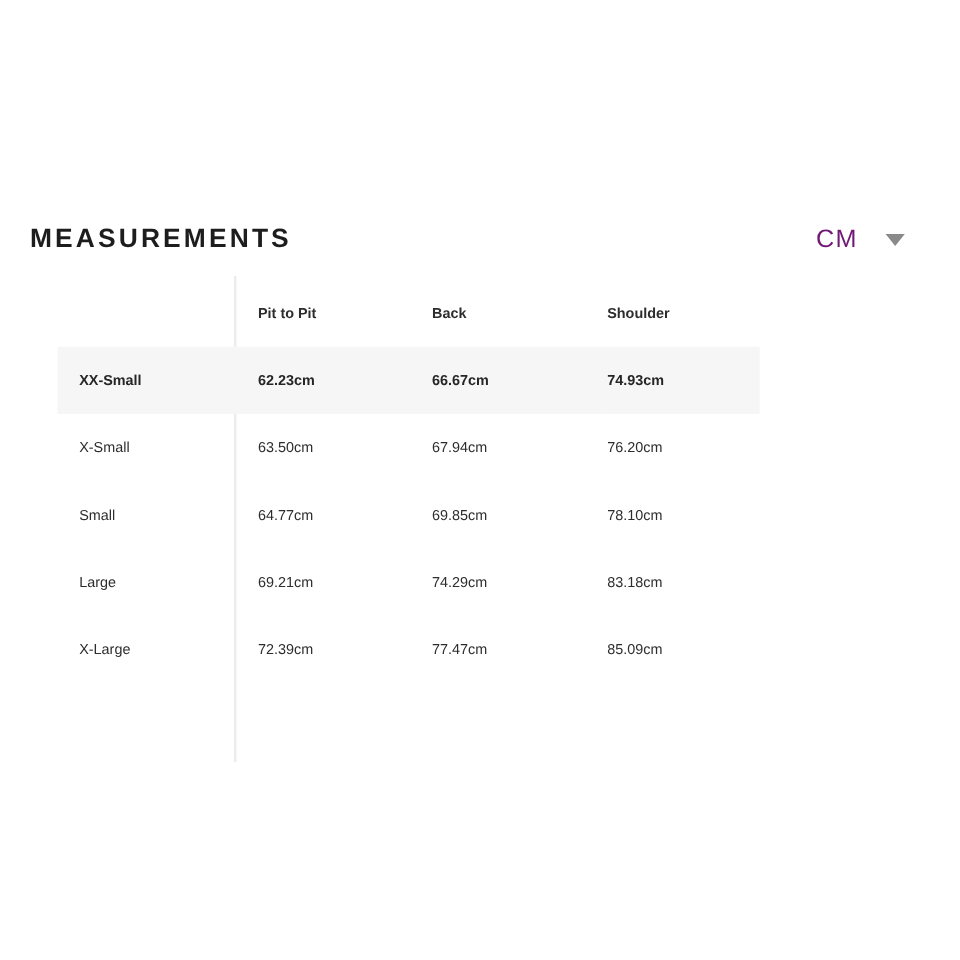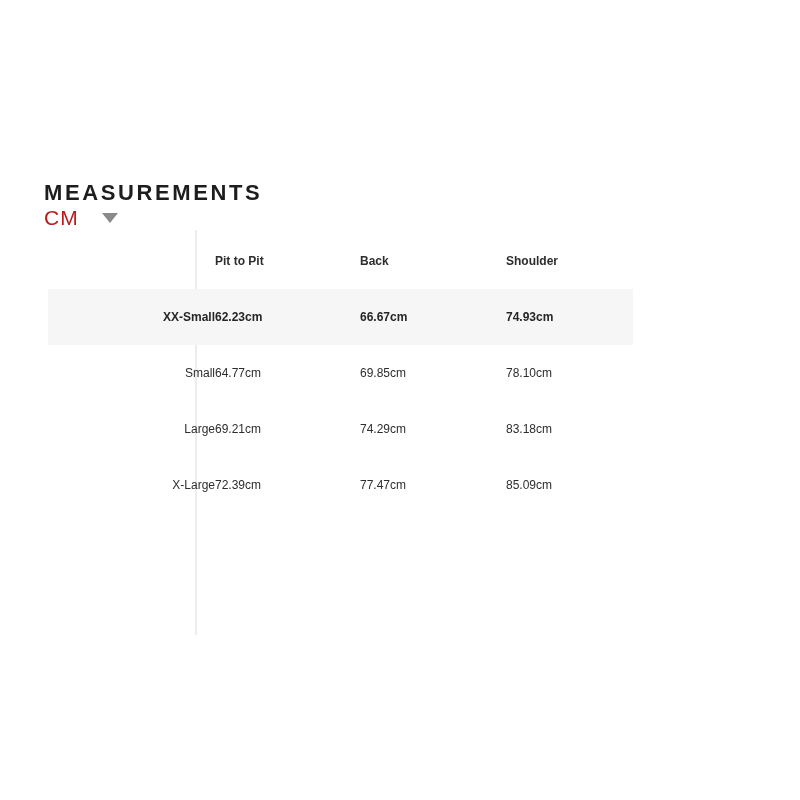--- a/index.html
+++ b/index.html
@@ -12,47 +12,46 @@
     position: relative;
     width: 800px;
     height: 800px;
     background: #ffffff;
     overflow: hidden;
   }
 
   
   .header-row {
     position: absolute;
-    left: 44px;
+    left: 25px;
     top: 180px;
     width: 729px;
     height: 32px;
     display: flex;
     justify-content: space-between;
-    align-items: flex-start;
-    flex-direction: column;
+    align-items: flex-end;
   }
   .section-title {
     font-size: 22px;
     font-weight: 700;
     letter-spacing: 2.6px;
     color: #1d1d1d;
     white-space: nowrap;
   }
   .unit-selector {
     display: flex;
     align-items: center;
     gap: 23px;
     cursor: pointer;
   }
   .unit-value {
     font-size: 21px;
     font-weight: 400;
     letter-spacing: 1.2px;
-    color: #b91c1c;
+    color: #701a75;
   }
   .chevron-down {
     width: 0;
     height: 0;
     border-left: 8px solid transparent;
     border-right: 8px solid transparent;
     border-top: 10px solid #8a8a8a;
   }
 
   
@@ -88,21 +87,20 @@
     font-size: 12px;
     color: #2d2d2d;
     white-space: nowrap;
   }
   .measurements-table thead th {
     font-weight: 700;
   }
   .measurements-table td.size-cell {
     padding-left: 18px;
     font-weight: 400;
-    text-align: right;
   }
   .measurements-table td.value-cell {
     font-weight: 400;
   }
   .measurements-table tr.highlighted {
     background: #f6f6f6;
   }
   .measurements-table tr.highlighted td {
     font-weight: 700;
     color: #262626;
@@ -140,20 +138,26 @@
       </tr>
     </thead>
     <tbody>
         <tr class="highlighted">
     <td class="size-cell">XX-Small</td>
     <td class="value-cell">62.23cm</td>
     <td class="value-cell">66.67cm</td>
     <td class="value-cell">74.93cm</td>
   </tr>
         <tr>
+    <td class="size-cell">X-Small</td>
+    <td class="value-cell">63.50cm</td>
+    <td class="value-cell">67.94cm</td>
+    <td class="value-cell">76.20cm</td>
+  </tr>
+        <tr>
     <td class="size-cell">Small</td>
     <td class="value-cell">64.77cm</td>
     <td class="value-cell">69.85cm</td>
     <td class="value-cell">78.10cm</td>
   </tr>
         <tr>
     <td class="size-cell">Large</td>
     <td class="value-cell">69.21cm</td>
     <td class="value-cell">74.29cm</td>
     <td class="value-cell">83.18cm</td>

